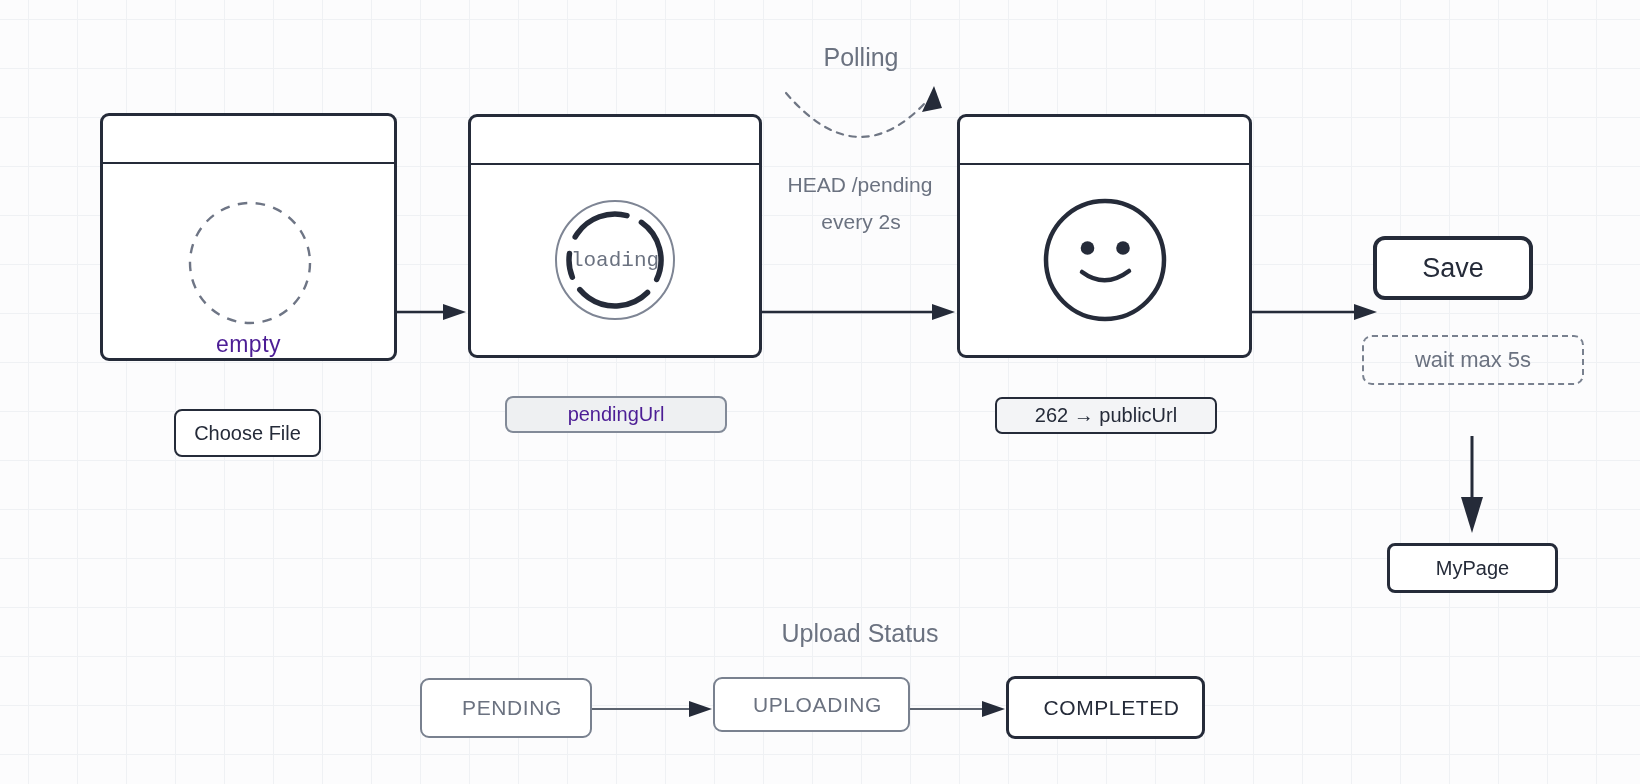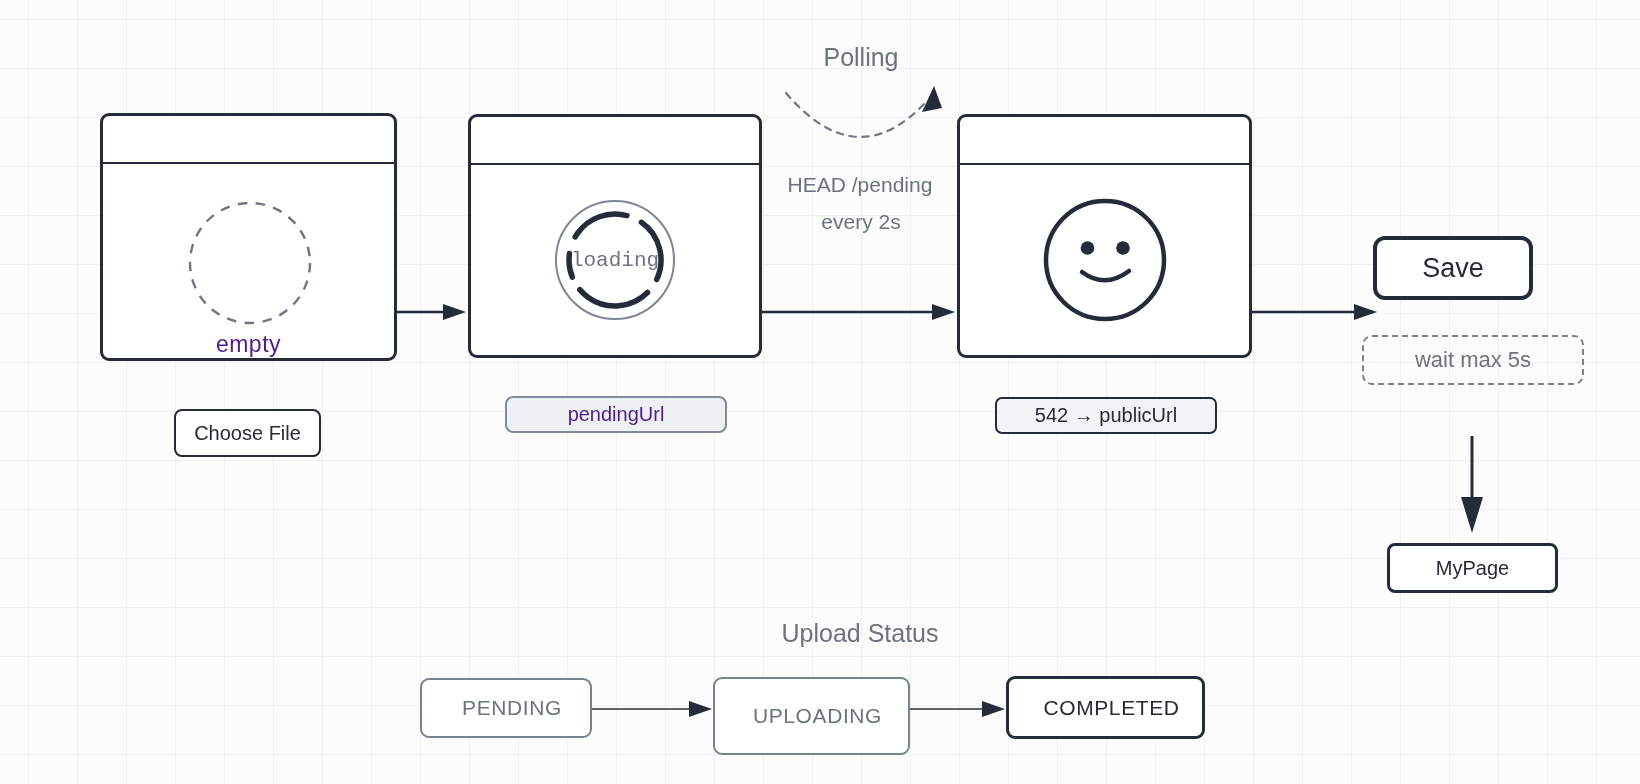--- a/index.html
+++ b/index.html
@@ -76,29 +76,29 @@
 
   <div class="window" style="left:957px;top:114px;width:295px;height:244px;">
     <div class="titlebar"></div>
     <svg class="abs" style="left:79px;top:77px;" width="132" height="132" viewBox="0 0 132 132">
       <circle cx="66" cy="66" r="59" fill="#ffffff" stroke="#252b39" stroke-width="4.5"></circle>
       <circle cx="48.5" cy="54" r="6.8" fill="#252b39"></circle>
       <circle cx="84" cy="54" r="6.8" fill="#252b39"></circle>
       <path d="M 43 78 Q 66 95 90 77" fill="none" stroke="#252b39" stroke-width="4.5" stroke-linecap="round"></path>
     </svg>
   </div>
-  <div class="badge outlined-soft" style="left:995px;top:397px;width:222px;height:37px;">542 → publicUrl</div>
+  <div class="badge outlined-soft" style="left:995px;top:397px;width:222px;height:37px;">262 → publicUrl</div>
 
   <div class="badge big" style="left:1373px;top:236px;width:160px;height:64px;">Save</div>
   <div class="badge dashed" style="left:1362px;top:335px;width:222px;height:50px;">wait max 5s</div>
   <div class="badge" style="left:1387px;top:543px;width:171px;height:50px;border-width:3px;">MyPage</div>
 
   <div class="note muted center" style="left:760px;top:621px;width:200px;font-size:25px;">Upload Status</div>
   <div class="badge state" style="left:420px;top:678px;width:172px;height:60px;">PENDING</div>
-  <div class="badge state" style="left:713px;top:677px;width:197px;height:78px;">UPLOADING</div>
+  <div class="badge state" style="left:713px;top:677px;width:197px;height:55px;">UPLOADING</div>
   <div class="badge state emph" style="left:1006px;top:676px;width:199px;height:63px;">COMPLETED</div>
 
   <svg class="overlay" width="1640" height="784" viewBox="0 0 1640 784">
 
     <g>
       <line x1="397" y1="312" x2="446" y2="312" stroke="#252b39" stroke-width="2.4"></line>
       <polygon points="466,312 443,304 443,320" fill="#252b39"></polygon>
     </g>
     <g>
       <line x1="762" y1="312" x2="934" y2="312" stroke="#252b39" stroke-width="2.4"></line>

